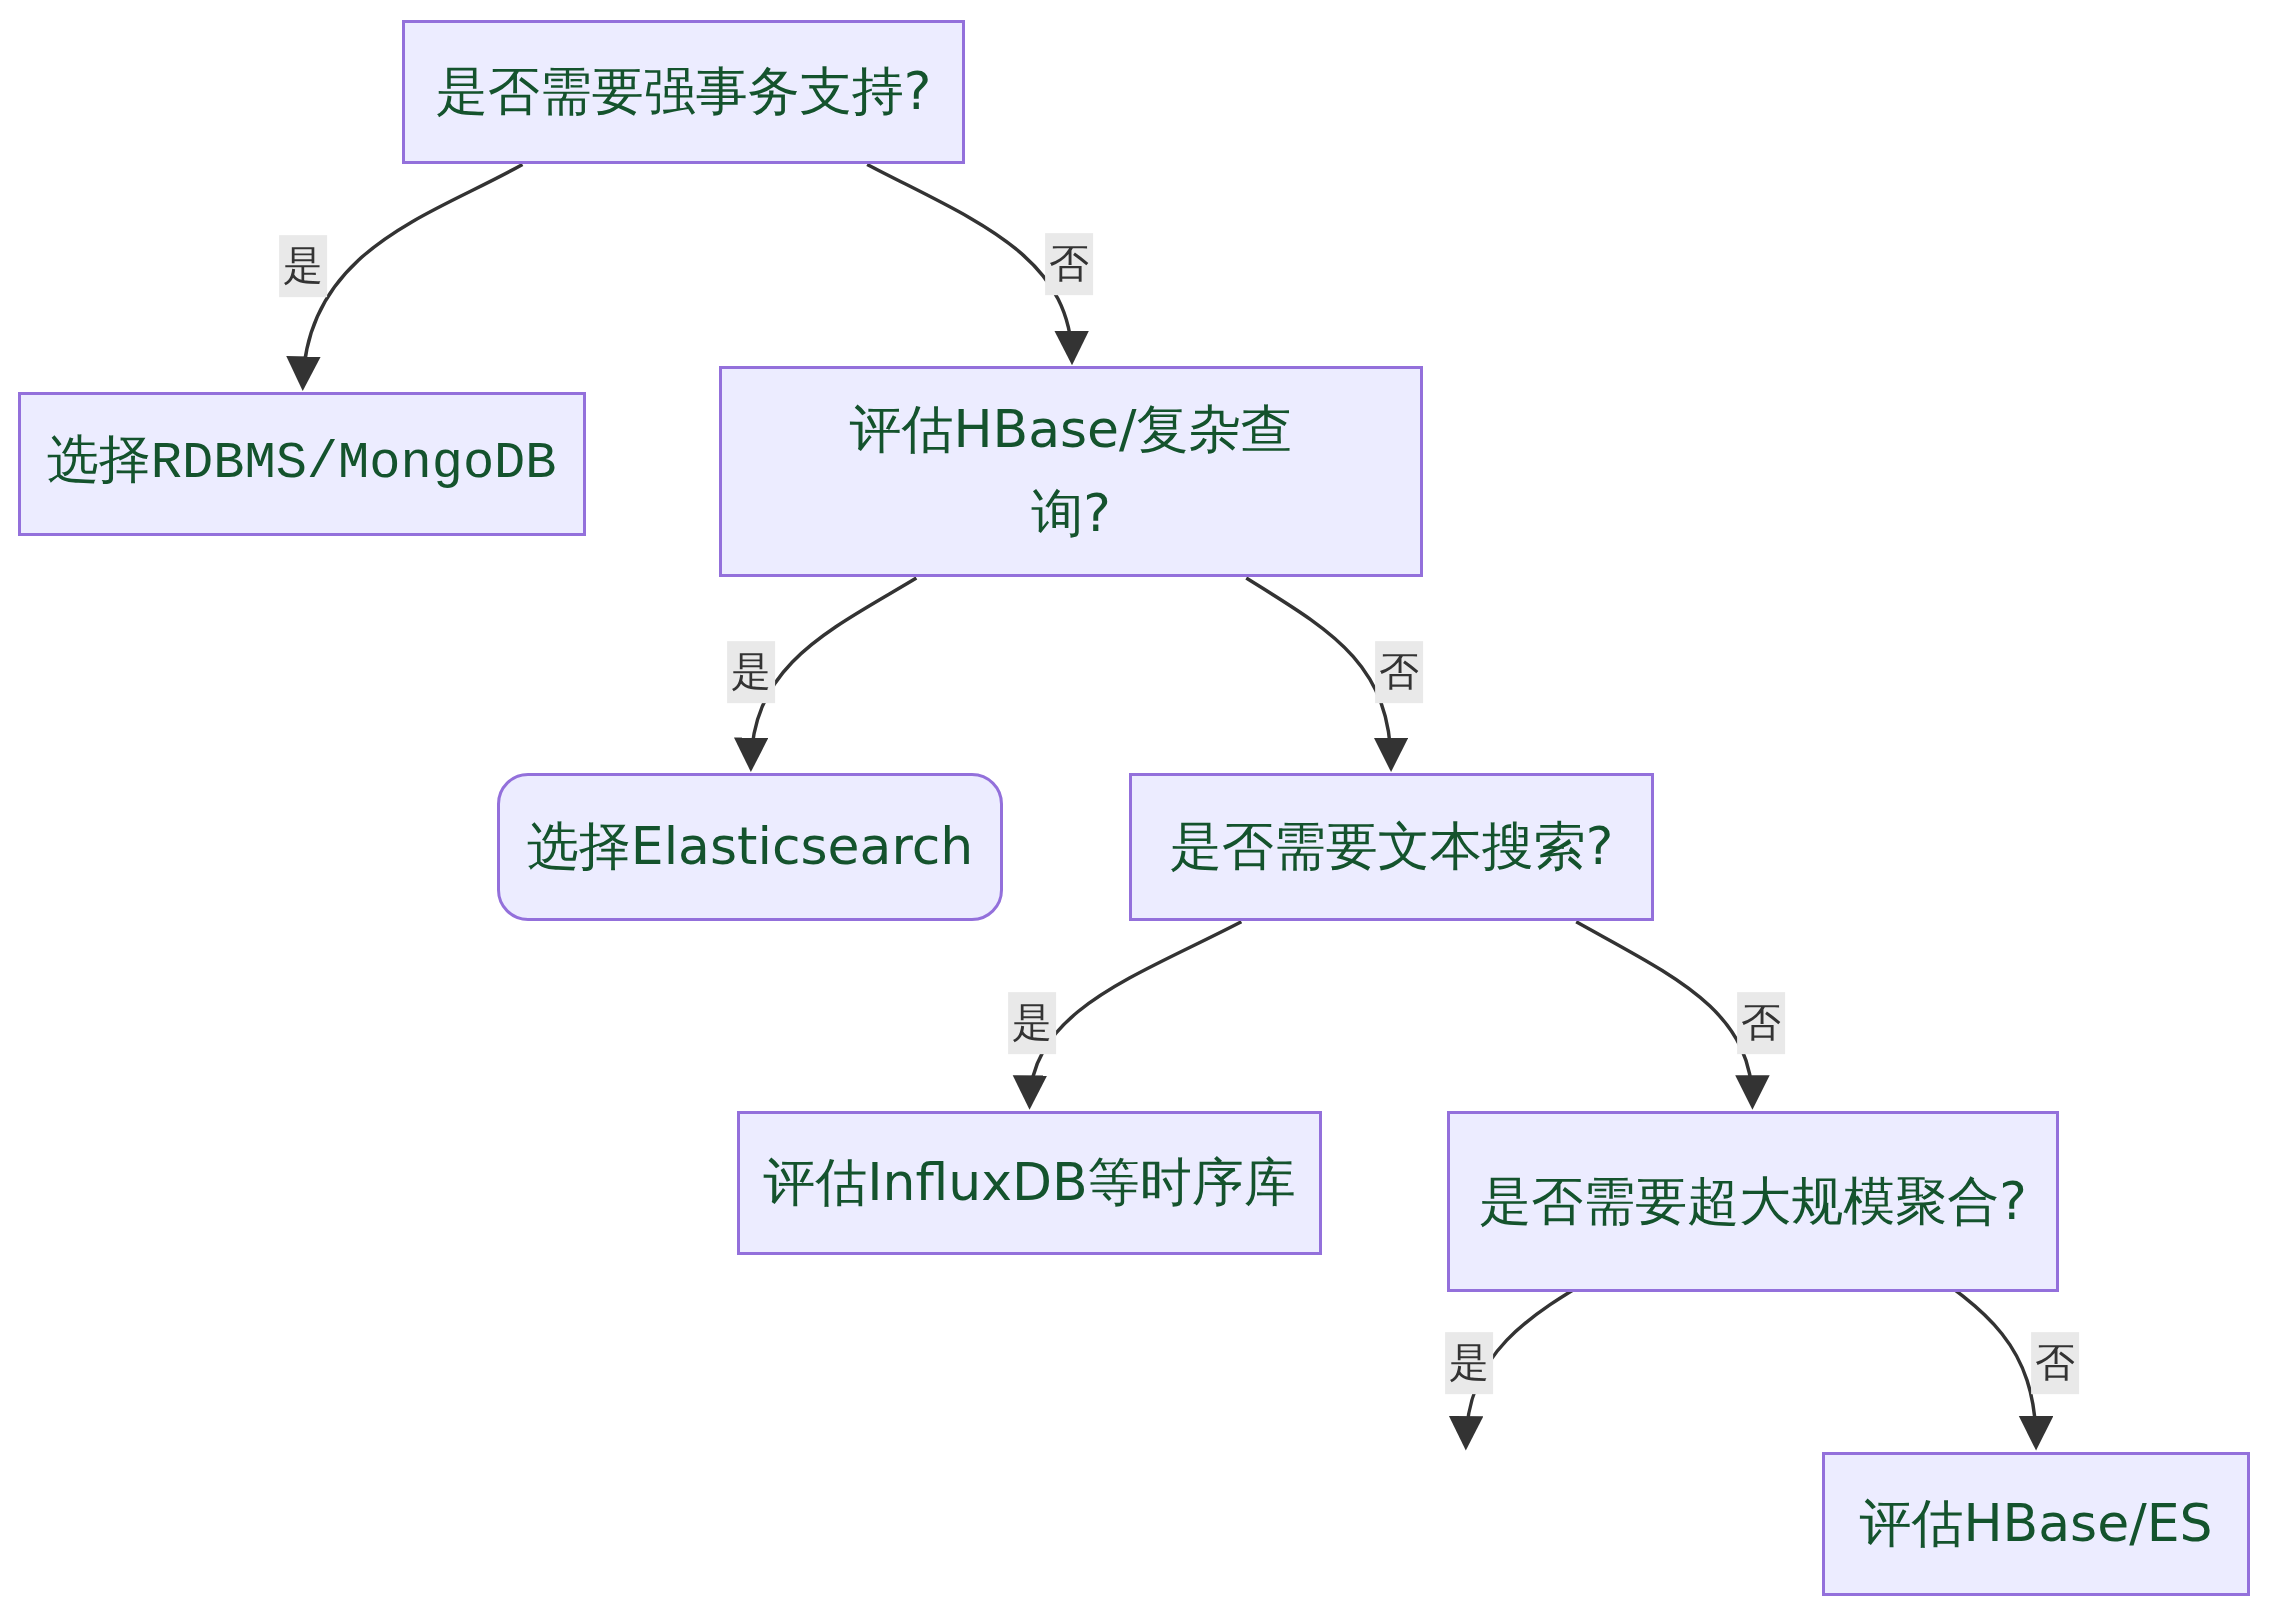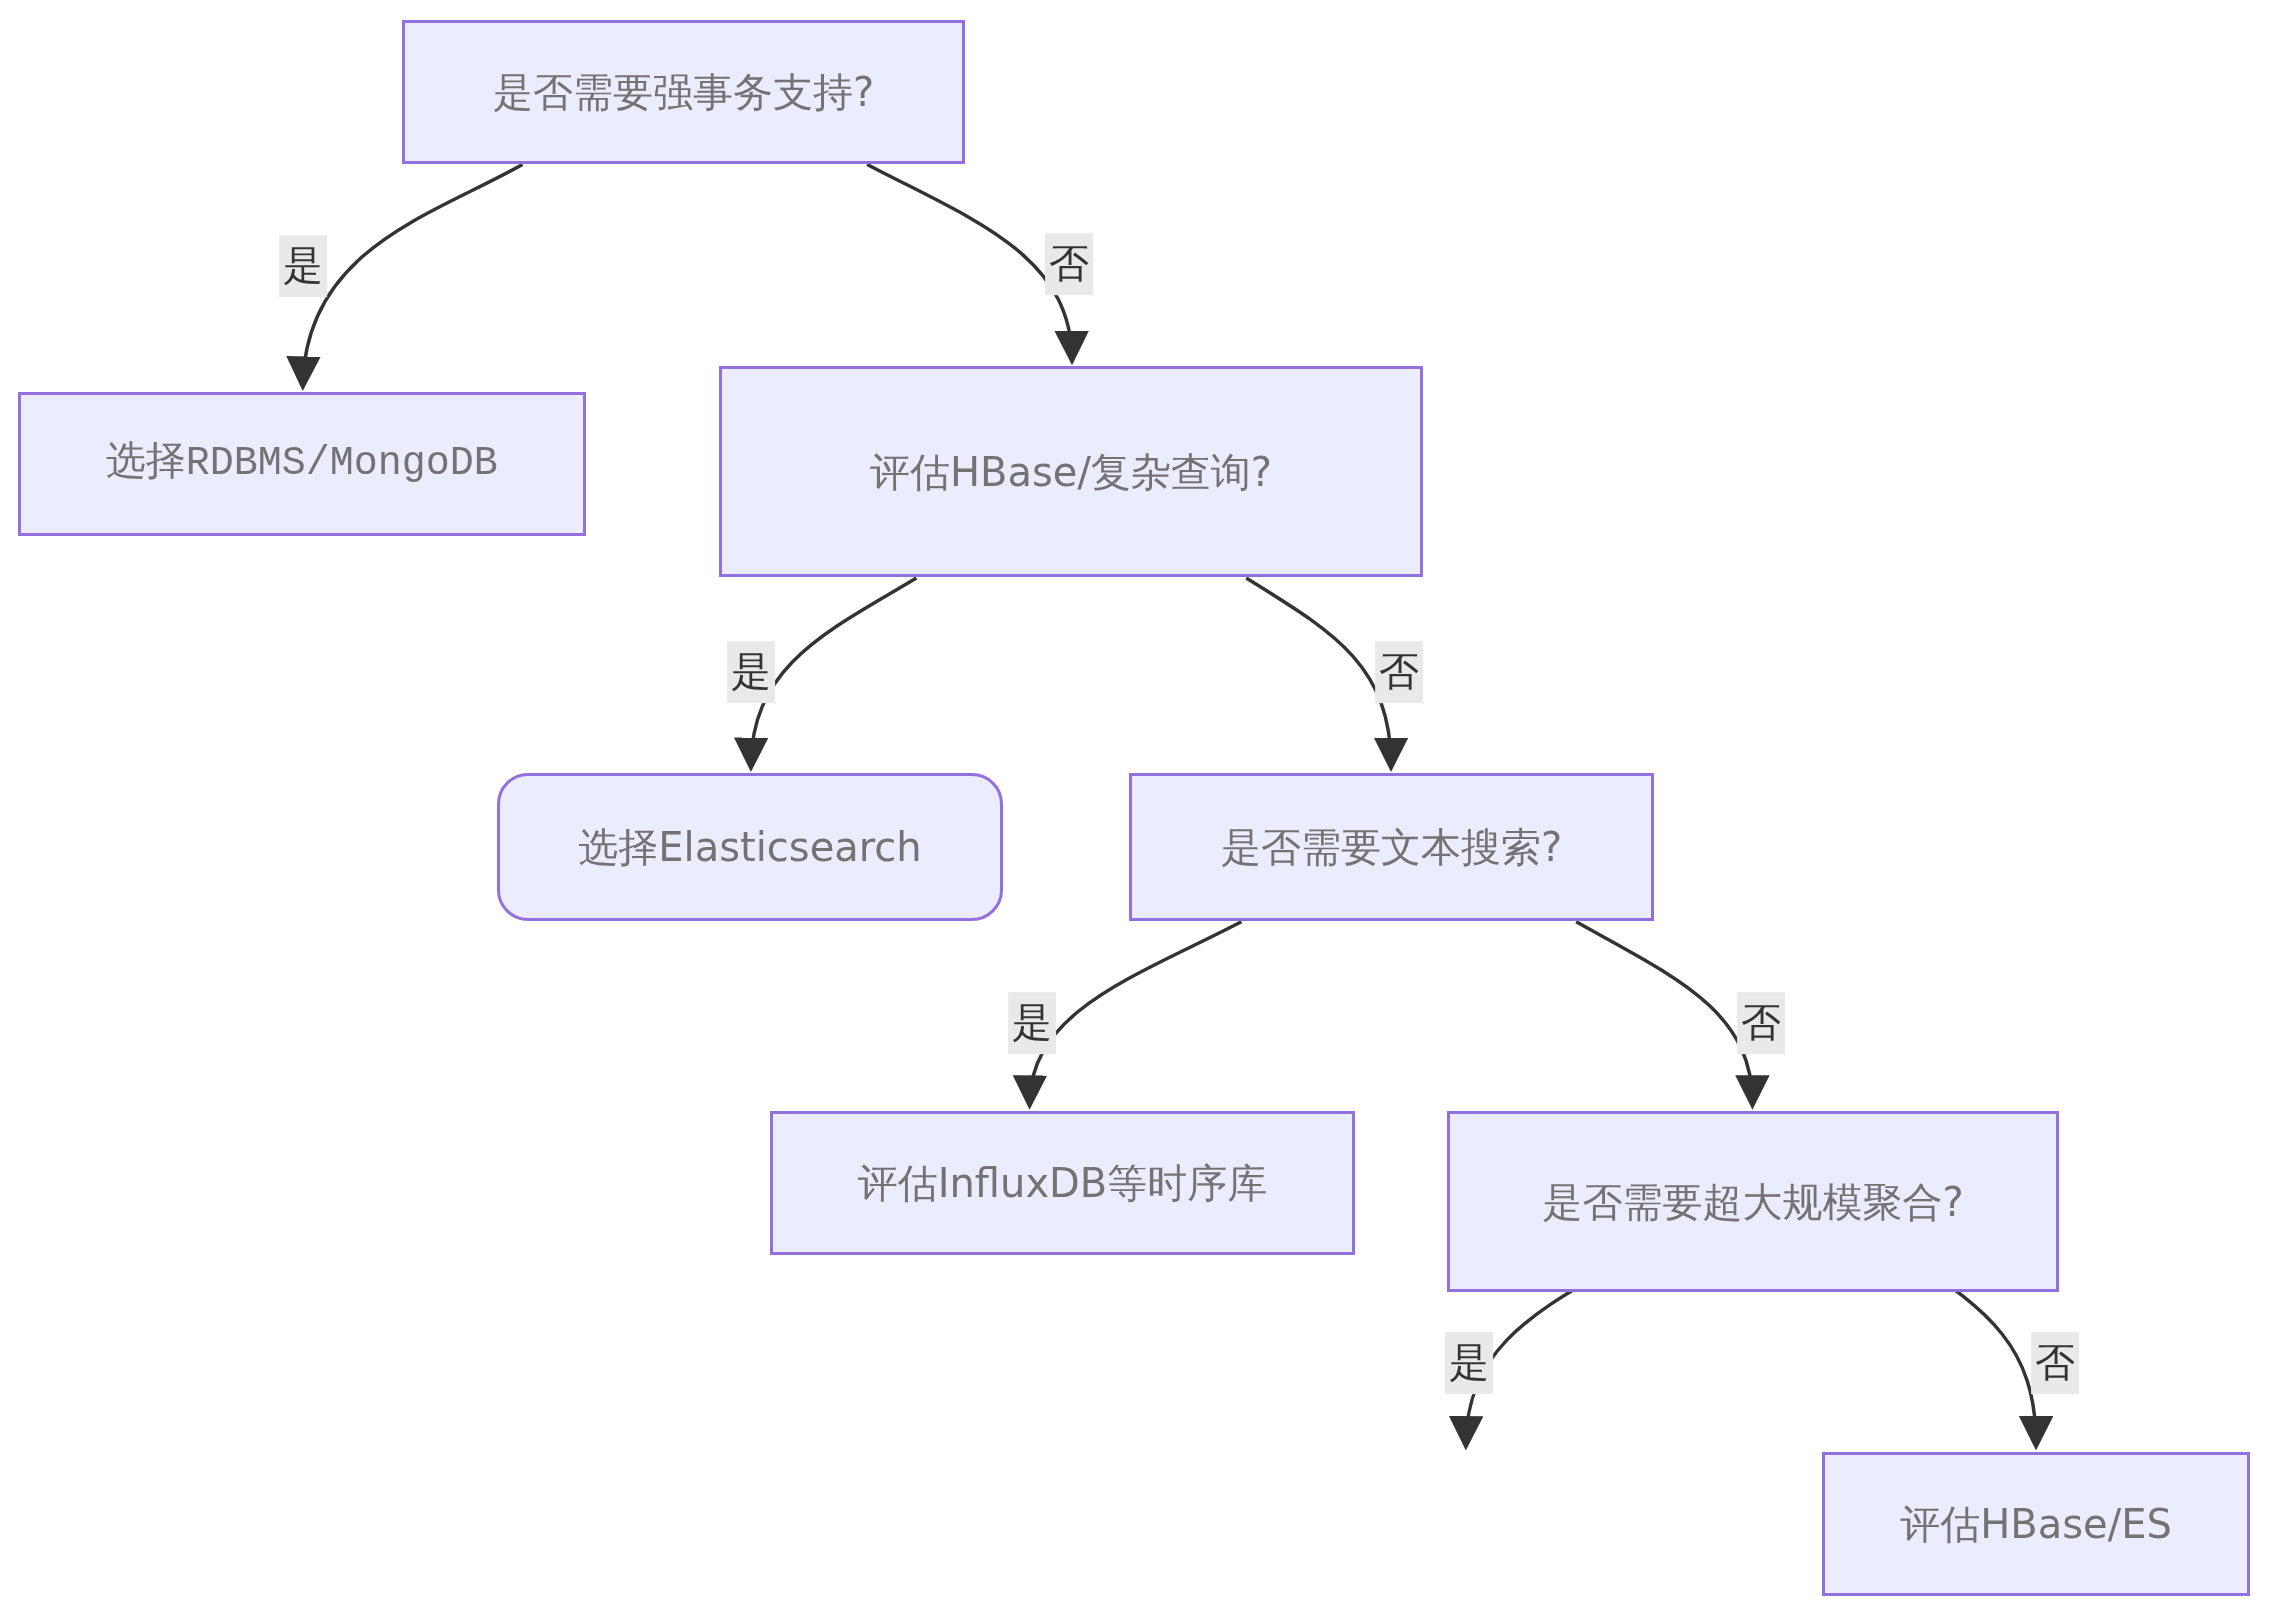--- a/index.html
+++ b/index.html
@@ -29,22 +29,22 @@
   }
   .node {
     position: absolute;
     box-sizing: border-box;
     background: #ECECFF;
     border: 3.9px solid #9370DB;
     display: flex;
     align-items: center;
     justify-content: center;
     text-align: center;
-    color: #737373;
-    font-size: 40px;
+    color: #14532d;
+    font-size: 52px;
     line-height: 1.6;
   }
   .node .label {
     padding: 0 15.8px;
   }
   .node .label.wrap-narrow {
     max-width: 493px;
   }
   .edge-label {
     position: absolute;
@@ -92,21 +92,21 @@
   </div>
 
   <div class="node" style="left:497px; top:773px; width:506px; height:148px;border-radius:31px;">
     <div class="label">选择Elasticsearch</div>
   </div>
 
   <div class="node" style="left:1129px; top:773px; width:525px; height:148px;">
     <div class="label">是否需要文本搜索?</div>
   </div>
 
-  <div class="node" style="left:770px; top:1111px; width:585px; height:144px;">
+  <div class="node" style="left:737px; top:1111px; width:585px; height:144px;">
     <div class="label">评估InfluxDB等时序库</div>
   </div>
 
   <div class="node" style="left:1447px; top:1111px; width:612px; height:181px;">
     <div class="label">是否需要超大规模聚合?</div>
   </div>
 
 
   <div class="node" style="left:1822px; top:1452px; width:428px; height:144px;">
     <div class="label">评估HBase/ES</div>

